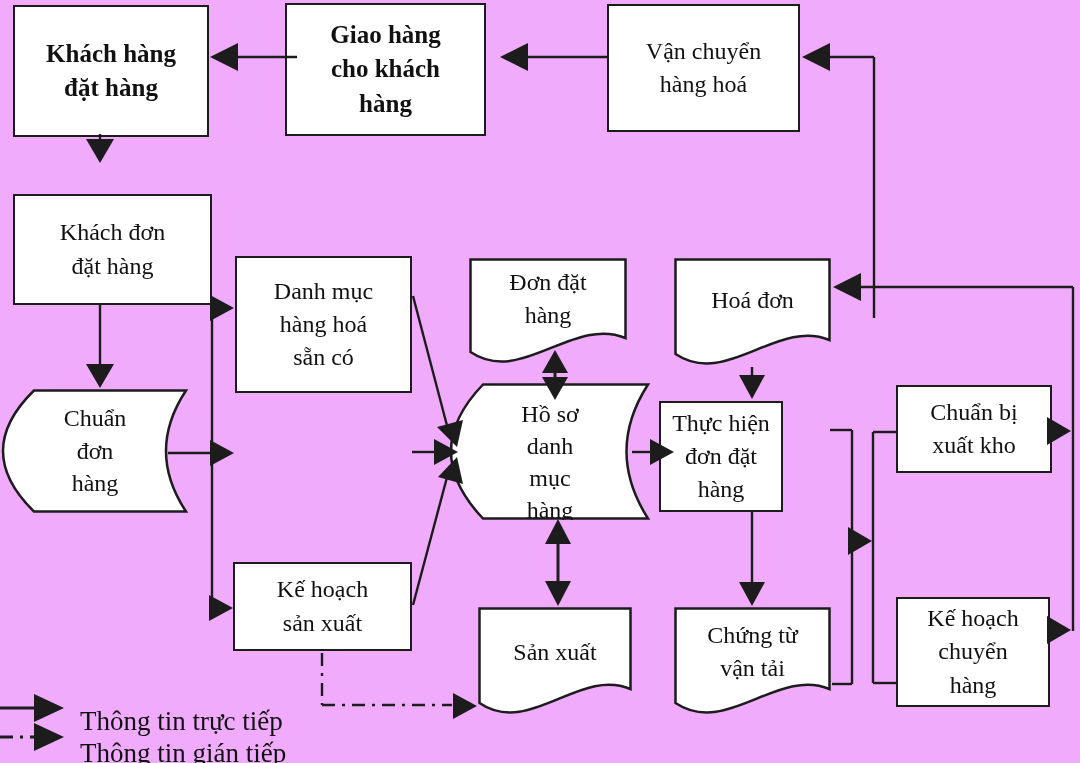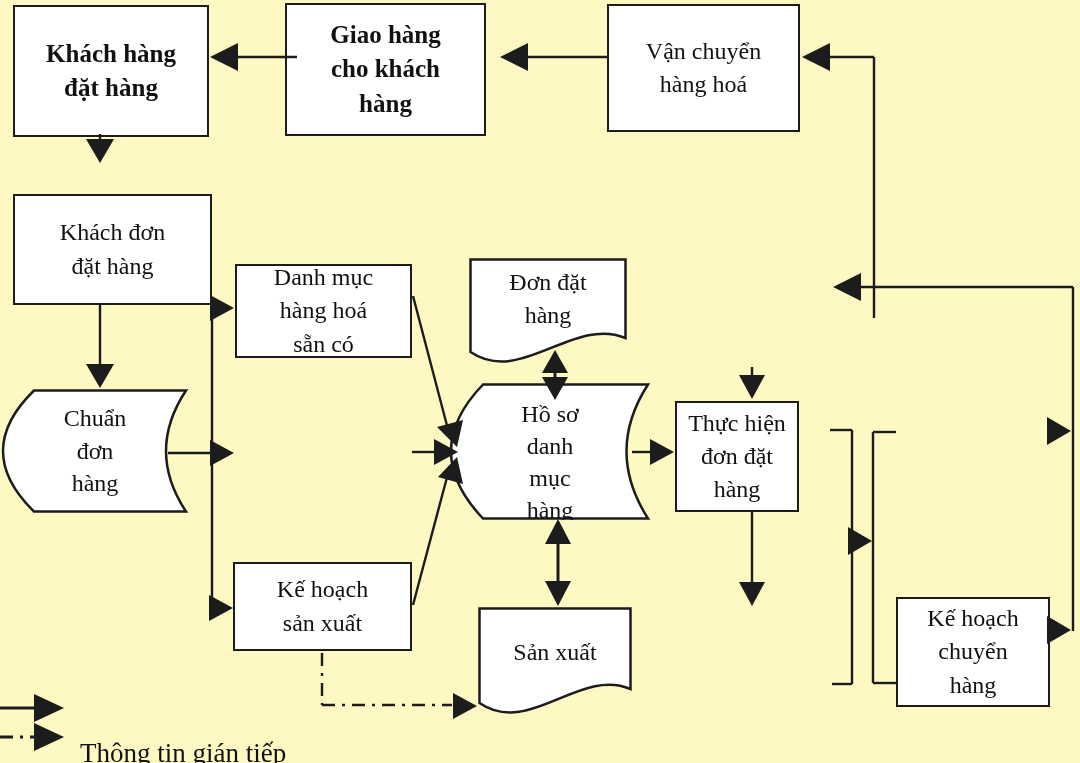--- a/index.html
+++ b/index.html
@@ -1,19 +1,19 @@
 <!DOCTYPE html>
 <html><head>
 <meta charset="utf-8">
 <style>
   html,body{margin:0;padding:0;background:#ffffff;}
   .canvas{
     position:relative;
     width:1080px;height:763px;
-    background:#fef9c3;
+    background:#f0abfc;
     overflow:hidden;
     font-family:"Liberation Serif","DejaVu Serif",serif;
     color:#111111;
   }
   .box{
     position:absolute;
     box-sizing:border-box;
     border:2px solid #1c1c1c;
     background:#ffffff;
     display:flex;align-items:center;justify-content:center;
@@ -54,53 +54,68 @@
   <div class="box bold" style="left:285px;top:3px;width:201px;height:133px">Giao hàng
 cho khách
 hàng</div>
 
   <div class="box" style="left:607px;top:4px;width:193px;height:128px">Vận chuyển
 hàng hoá</div>
 
   <div class="box" style="left:13px;top:194px;width:199px;height:111px">Khách đơn
 đặt hàng</div>
 
-  <div class="box" style="left:235px;top:264px;width:177px;height:94px">Danh mục
+  <div class="box" style="left:235px;top:256px;width:177px;height:137px">Danh mục
 hàng hoá
 sẵn có</div>
 
 
   <div class="box" style="left:233px;top:562px;width:179px;height:89px">Kế hoạch
 sản xuất</div>
 
-  <div class="box" style="left:675px;top:401px;width:124px;height:111px">Thực hiện
+  <div class="box" style="left:659px;top:401px;width:124px;height:111px">Thực hiện
 đơn đặt
 hàng</div>
 
+  <div class="box" style="left:896px;top:385px;width:156px;height:88px">Chuẩn bị
+xuất kho</div>
 
   <div class="box" style="left:896px;top:597px;width:154px;height:110px">Kế hoạch
 chuyển
 hàng</div>
 
   <div class="shape doc-top" style="left:469px;top:258px;width:158px;height:104px">
     <svg width="158" height="104" viewBox="0 0 158 104">
       <path d="M 1.5 1.5 H 156.5 V 80 C 104 58, 52 128, 1.5 94 Z" fill="#ffffff" stroke="#1c1c1c" stroke-width="2.5"></path>
     </svg>
     <div class="lbl">Đơn đặt
 hàng</div>
   </div>
 
+  <div class="shape doc-top" style="left:674px;top:258px;width:157px;height:106px">
+    <svg width="157" height="106" viewBox="0 0 157 106">
+      <path d="M 1.5 1.5 H 155.5 V 82 C 104 60, 52 130, 1.5 96 Z" fill="#ffffff" stroke="#1c1c1c" stroke-width="2.5"></path>
+    </svg>
+    <div class="lbl">Hoá đơn</div>
+  </div>
 
   <div class="shape doc-bottom" style="left:478px;top:607px;width:154px;height:106px">
     <svg width="154" height="106" viewBox="0 0 154 106">
       <path d="M 1.5 1.5 H 152.5 V 82 C 102 60, 51 130, 1.5 96 Z" fill="#ffffff" stroke="#1c1c1c" stroke-width="2.5"></path>
     </svg>
     <div class="lbl">Sản xuất</div>
   </div>
 
+  <div class="shape doc-bottom" style="left:674px;top:607px;width:157px;height:106px">
+    <svg width="157" height="106" viewBox="0 0 157 106">
+      <path d="M 1.5 1.5 H 155.5 V 82 C 104 60, 52 130, 1.5 96 Z" fill="#ffffff" stroke="#1c1c1c" stroke-width="2.5"></path>
+    </svg>
+    <div class="lbl">Chứng từ
+vận tải</div>
+  </div>
 
   <div class="shape" style="left:0px;top:389px;width:190px;height:124px">
     <svg width="190" height="124" viewBox="0 0 190 124">
       <path d="M 34 1.5 H 186 Q 146 62 186 122.5 H 34 Q -28 62 34 1.5 Z" fill="#ffffff" stroke="#1c1c1c" stroke-width="2.5"></path>
     </svg>
     <div class="lbl">Chuẩn
 đơn
 hàng</div>
   </div>
 
@@ -238,16 +253,17 @@
       <line x1="0" y1="708" x2="36" y2="708" stroke-width="3"></line>
       <polygon points="64,708 34,694 34,722" stroke="none"></polygon>
     </g>
 
     <g>
       <line x1="0" y1="737" x2="36" y2="737" stroke-width="3" stroke-dasharray="13 7 3 7"></line>
       <polygon points="64,737 34,723 34,751" stroke="none"></polygon>
     </g>
   </svg>
 
+  <div class="legend-label" style="left:80px;top:706px">Thông tin trực tiếp</div>
 
   <div class="legend-label" style="left:80px;top:738px">Thông tin gián tiếp</div>
 
 </div>
 
 </body></html>

